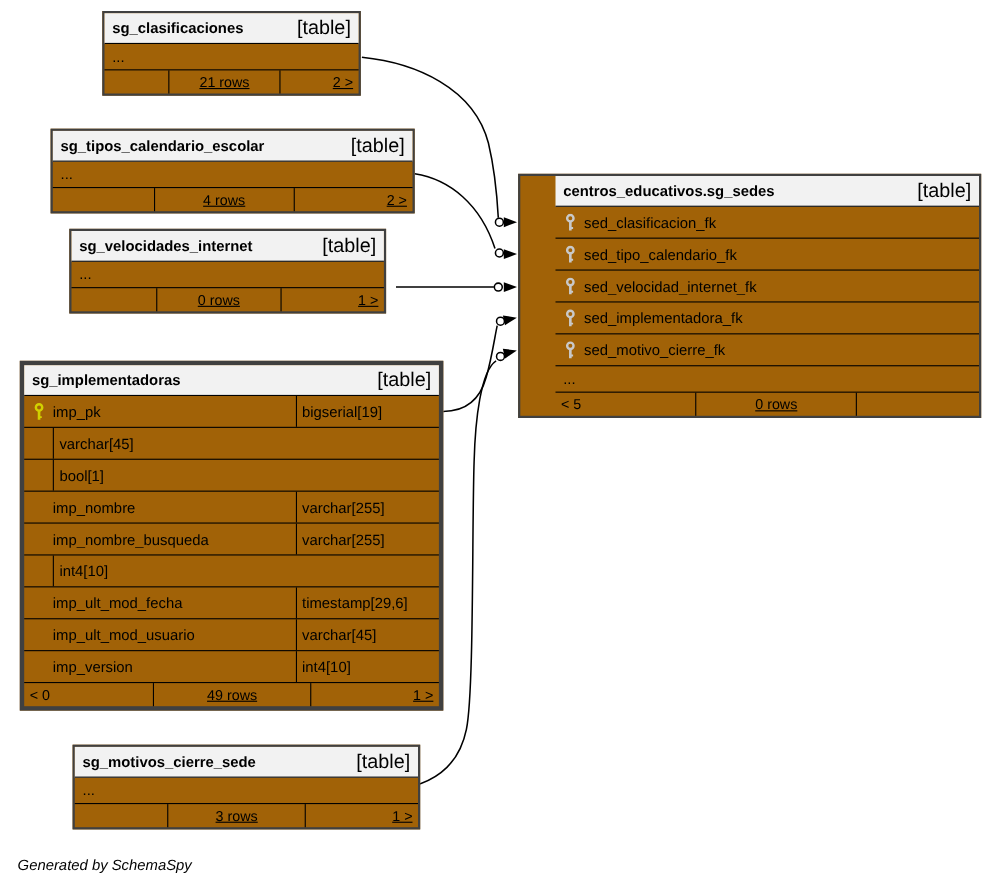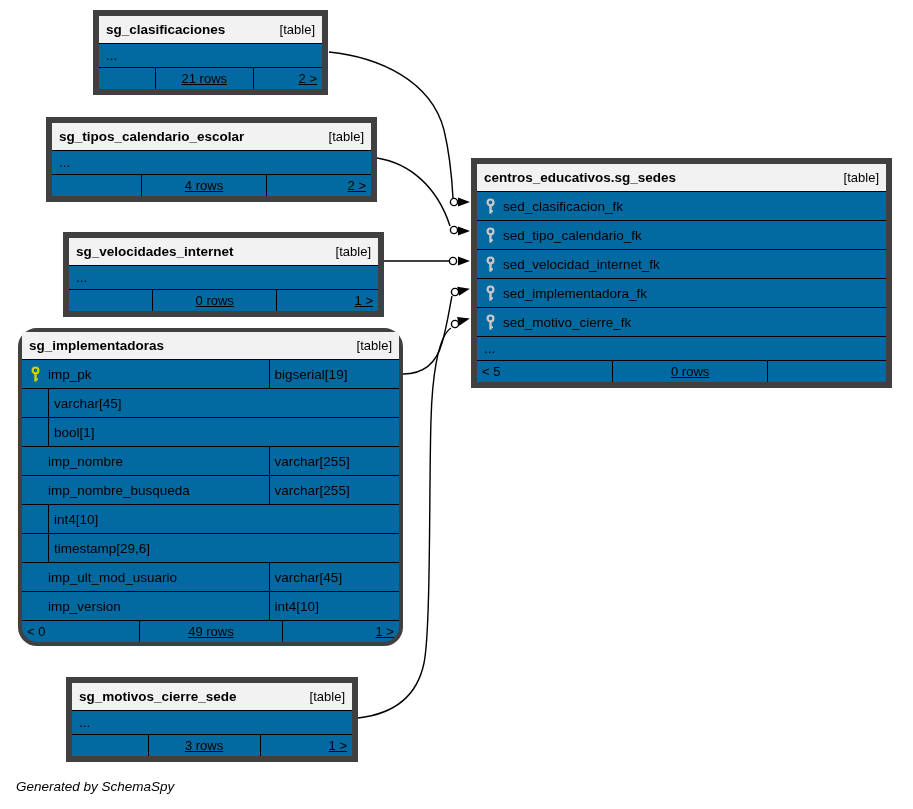--- a/index.html
+++ b/index.html
@@ -1,28 +1,28 @@
 <!DOCTYPE html>
 <html><head>
 <meta charset="utf-8">
 <style>
   html,body{margin:0;padding:0;background:#ffffff;}
   #canvas{
     position:relative;width:913px;height:809px;background:#ffffff;overflow:hidden;
     font-family:"Liberation Sans","DejaVu Sans",sans-serif;color:#000;
   }
   #wires{position:absolute;left:0;top:0;width:913px;height:809px;z-index:1;}
-  .tbl{position:absolute;background:#0369a1;border:6px solid #404040;z-index:2;box-sizing:border-box;}
+  .tbl{position:absolute;background:#a16207;border:2px solid #404040;z-index:2;box-sizing:border-box;}
   .tbl.thick{border-width:4px;}
   .thead{
     height:27px;border-bottom:1px solid #000;background:#f2f2f2;
     display:flex;align-items:center;justify-content:space-between;padding:0 7px;
   }
   .ttitle{font-weight:bold;font-size:13.5px;white-space:nowrap;}
-  .ttag{font-size:13px;white-space:nowrap;}
+  .ttag{font-size:18px;white-space:nowrap;}
   .tellipsis{height:23px;border-bottom:1px solid #000;display:flex;align-items:center;padding:0 7px;font-size:13.5px;}
   .trow{height:28px;border-bottom:1px solid #000;display:flex;align-items:center;font-size:13.5px;}
   .keywrap{width:26px;display:flex;justify-content:center;align-items:center;flex:0 0 26px;}
   .keywrap svg{display:block;}
   .pk{color:#d1d100;}
   .fk{color:#c9c9c9;}
   .cname{flex:1 1 auto;white-space:nowrap;overflow:hidden;}
   .ctype{flex:0 0 33%;border-left:1px solid #000;align-self:stretch;display:flex;align-items:center;padding-left:5px;white-space:nowrap;}
   .tfoot{height:21px;display:flex;align-items:stretch;font-size:13px;}
   .fcell{display:flex;align-items:center;box-sizing:border-box;}
@@ -80,34 +80,34 @@
       <span class="ttag">[table]</span>
     </div>
     <div class="tellipsis">...</div>
     <div class="tfoot">
       <span class="fcell left" style="width:28%"></span>
       <span class="fcell mid" style="width:39%">4 rows</span>
       <span class="fcell right" style="width:33%">2 &gt;</span>
     </div>
   </div>
 
-  <div class="tbl" style="left:63px;top:232px;width:321px;">
+  <div class="tbl" style="left:63px;top:208px;width:288px;">
     <div class="thead">
       <span class="ttitle">sg_velocidades_internet</span>
       <span class="ttag">[table]</span>
     </div>
     <div class="tellipsis">...</div>
     <div class="tfoot">
       <span class="fcell left" style="width:27%"></span>
       <span class="fcell mid" style="width:40%">0 rows</span>
       <span class="fcell right" style="width:33%">1 &gt;</span>
     </div>
   </div>
 
-  <div class="tbl thick" style="left:18px;top:328px;width:385px;border-radius:19px;">
+  <div class="tbl thick" style="left:18px;top:328px;width:385px;">
     <div class="thead">
       <span class="ttitle">sg_implementadoras</span>
       <span class="ttag">[table]</span>
     </div>
     <div class="trow">
       <span class="keywrap pk">
         <svg width="11" height="17" viewBox="0 0 11 17">
             <circle cx="5.5" cy="4.4" r="2.9" fill="none" stroke="currentColor" stroke-width="2.2"></circle>
             <path d="M5.5 7.3 L5.5 15.6" stroke="currentColor" stroke-width="2.4" fill="none"></path>
             <path d="M5.5 13.2 L8 13.2" stroke="currentColor" stroke-width="1.8" fill="none"></path>
@@ -133,40 +133,41 @@
       <span class="keywrap"></span>
       <span class="cname">imp_nombre_busqueda</span>
       <span class="ctype">varchar[255]</span>
     </div>
     <div class="trow">
       <span class="keywrap"></span>
       <span class="ctype">int4[10]</span>
     </div>
     <div class="trow">
       <span class="keywrap"></span>
+      <span class="cname">imp_ult_mod_fecha</span>
       <span class="ctype">timestamp[29,6]</span>
     </div>
     <div class="trow">
       <span class="keywrap"></span>
       <span class="cname">imp_ult_mod_usuario</span>
       <span class="ctype">varchar[45]</span>
     </div>
     <div class="trow">
       <span class="keywrap"></span>
       <span class="cname">imp_version</span>
       <span class="ctype">int4[10]</span>
     </div>
     <div class="tfoot" style="border-top:0;">
       <span class="fcell left" style="width:31%">&lt; 0</span>
       <span class="fcell mid" style="width:38%">49 rows</span>
       <span class="fcell right" style="width:31%">1 &gt;</span>
     </div>
   </div>
 
-  <div class="tbl" style="left:471px;top:158px;width:421px;">
+  <div class="tbl" style="left:471px;top:158px;width:421px;padding-left:32px;">
     <div class="thead">
       <span class="ttitle">centros_educativos.sg_sedes</span>
       <span class="ttag">[table]</span>
     </div>
     <div class="trow">
       <span class="keywrap fk">
         <svg width="11" height="17" viewBox="0 0 11 17">
             <circle cx="5.5" cy="4.4" r="2.9" fill="none" stroke="currentColor" stroke-width="2.2"></circle>
             <path d="M5.5 7.3 L5.5 15.6" stroke="currentColor" stroke-width="2.4" fill="none"></path>
             <path d="M5.5 13.2 L8 13.2" stroke="currentColor" stroke-width="1.8" fill="none"></path>
@@ -215,21 +216,21 @@
       <span class="cname">sed_motivo_cierre_fk</span>
     </div>
     <div class="tellipsis">...</div>
     <div class="tfoot">
       <span class="fcell left" style="width:33%">&lt; 5</span>
       <span class="fcell mid" style="width:38%">0 rows</span>
       <span class="fcell right" style="width:29%"></span>
     </div>
   </div>
 
-  <div class="tbl" style="left:66px;top:677px;width:292px;">
+  <div class="tbl" style="left:66px;top:677px;width:316px;">
     <div class="thead">
       <span class="ttitle">sg_motivos_cierre_sede</span>
       <span class="ttag">[table]</span>
     </div>
     <div class="tellipsis">...</div>
     <div class="tfoot">
       <span class="fcell left" style="width:27%"></span>
       <span class="fcell mid" style="width:40%">3 rows</span>
       <span class="fcell right" style="width:33%">1 &gt;</span>
     </div>

